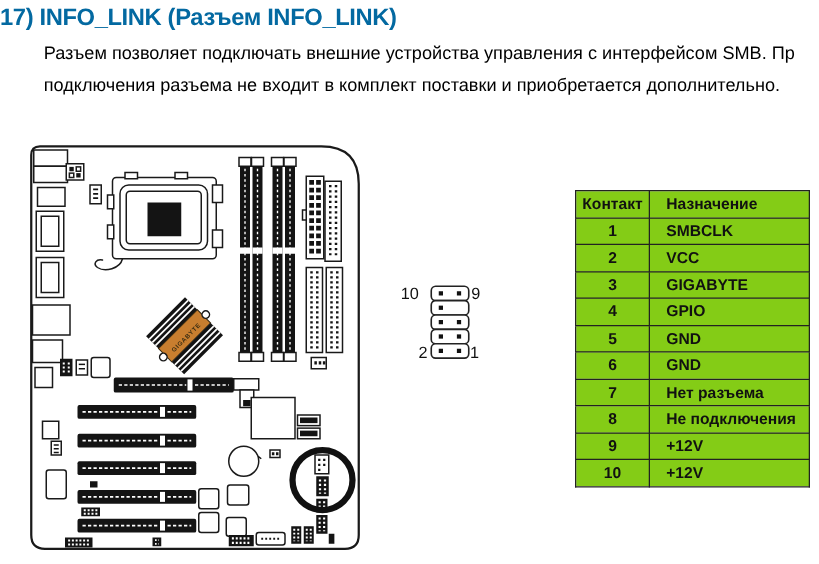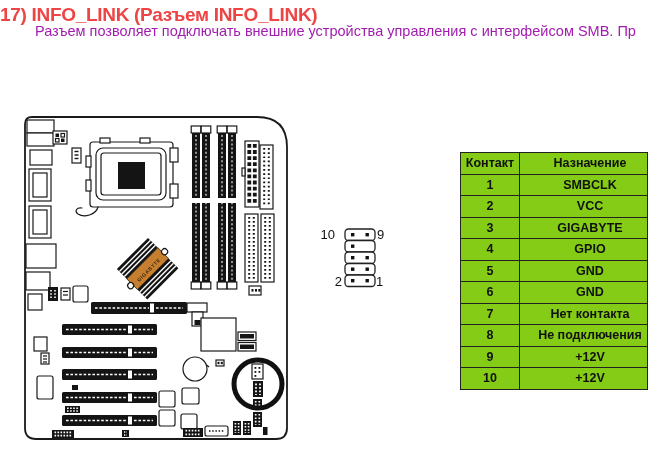--- a/index.html
+++ b/index.html
@@ -2,56 +2,57 @@
 <html><head>
 <meta charset="utf-8">
 <style>
   html,body{margin:0;padding:0;}
   body{
     width:655px;height:451px;background:#ffffff;position:relative;overflow:hidden;
     font-family:"Liberation Sans", sans-serif;color:#1a1a1a;
   }
   .heading{
     position:absolute;left:0px;top:4px;font-size:19px;font-weight:bold;
-    letter-spacing:-0.3px;white-space:nowrap;color:#ef4444;
+    letter-spacing:-0.3px;white-space:nowrap;color:#0369a1;
   }
   .para{
-    position:absolute;left:35px;top:18px;width:620px;font-size:14.5px;
-    line-height:26px;color:#a21caf;overflow:hidden;
+    position:absolute;left:35px;top:30px;width:620px;font-size:14.5px;
+    line-height:26px;color:#000000;overflow:hidden;
   }
   .para div{white-space:nowrap;}
   .board-wrap{position:absolute;left:20px;top:114px;width:272px;height:333px;}
   .pins-wrap{position:absolute;left:318px;top:224px;width:72px;height:72px;}
   .pin-table{
     position:absolute;left:460px;top:152px;border-collapse:collapse;
     font-size:12.5px;color:#111;table-layout:fixed;
   }
   .pin-table td,.pin-table th{
     border:1.2px solid #222;height:20.5px;padding:0;font-weight:bold;
     vertical-align:middle;background:#84cc16;
   }
   .col-num{width:58px;text-align:center;}
-  .col-desc{width:114px;text-align:center;padding-left:13px !important;}
+  .col-desc{width:114px;text-align:left;padding-left:13px !important;}
   
   .s{stroke:#1a1a1a;stroke-width:1.2;fill:#fff;}
   .s2{stroke:#1a1a1a;stroke-width:1.2;fill:none;}
   .b{fill:#141414;stroke:none;}
   .wd{stroke:#fff;fill:none;}
   .kd{stroke:#141414;fill:none;}
   svg text{font-family:"Liberation Sans", sans-serif;}
   .pin-label{font-size:13px;fill:#111;}
   .brand{font-size:5px;letter-spacing:0.6px;fill:#3d2e12;font-weight:bold;}
 </style>
 </head>
 <body>
 
 <div class="heading">17) INFO_LINK (Разъем INFO_LINK)</div>
 
 <div class="para">
   <div>Разъем позволяет подключать внешние устройства управления с интерфейсом SMB. Пр</div>
+  <div>подключения разъема не входит в комплект поставки и приобретается дополнительно.</div>
 </div>
 
 <div class="board-wrap">
 <svg width="272" height="333" viewBox="0 0 272 333">
   <defs>
     <g id="pci">
       <rect x="0" y="0" width="95" height="11" rx="1.5" class="b" stroke="#000"></rect>
       <line x1="4" y1="5.5" x2="65" y2="5.5" class="wd" stroke-width="1.3" stroke-dasharray="2.6,1.8"></line>
       <rect x="66" y="1.5" width="4" height="8" fill="#fff"></rect>
       <line x1="72" y1="5.5" x2="91" y2="5.5" class="wd" stroke-width="1.3" stroke-dasharray="2.6,1.8"></line>
@@ -335,21 +336,21 @@
       <tr>
         <td class="col-num">5</td>
         <td class="col-desc">GND</td>
       </tr>
       <tr>
         <td class="col-num">6</td>
         <td class="col-desc">GND</td>
       </tr>
       <tr>
         <td class="col-num">7</td>
-        <td class="col-desc">Нет контакта</td>
+        <td class="col-desc">Нет разъема</td>
       </tr>
       <tr>
         <td class="col-num">8</td>
         <td class="col-desc">Не подключения</td>
       </tr>
       <tr>
         <td class="col-num">9</td>
         <td class="col-desc">+12V</td>
       </tr>
       <tr>

